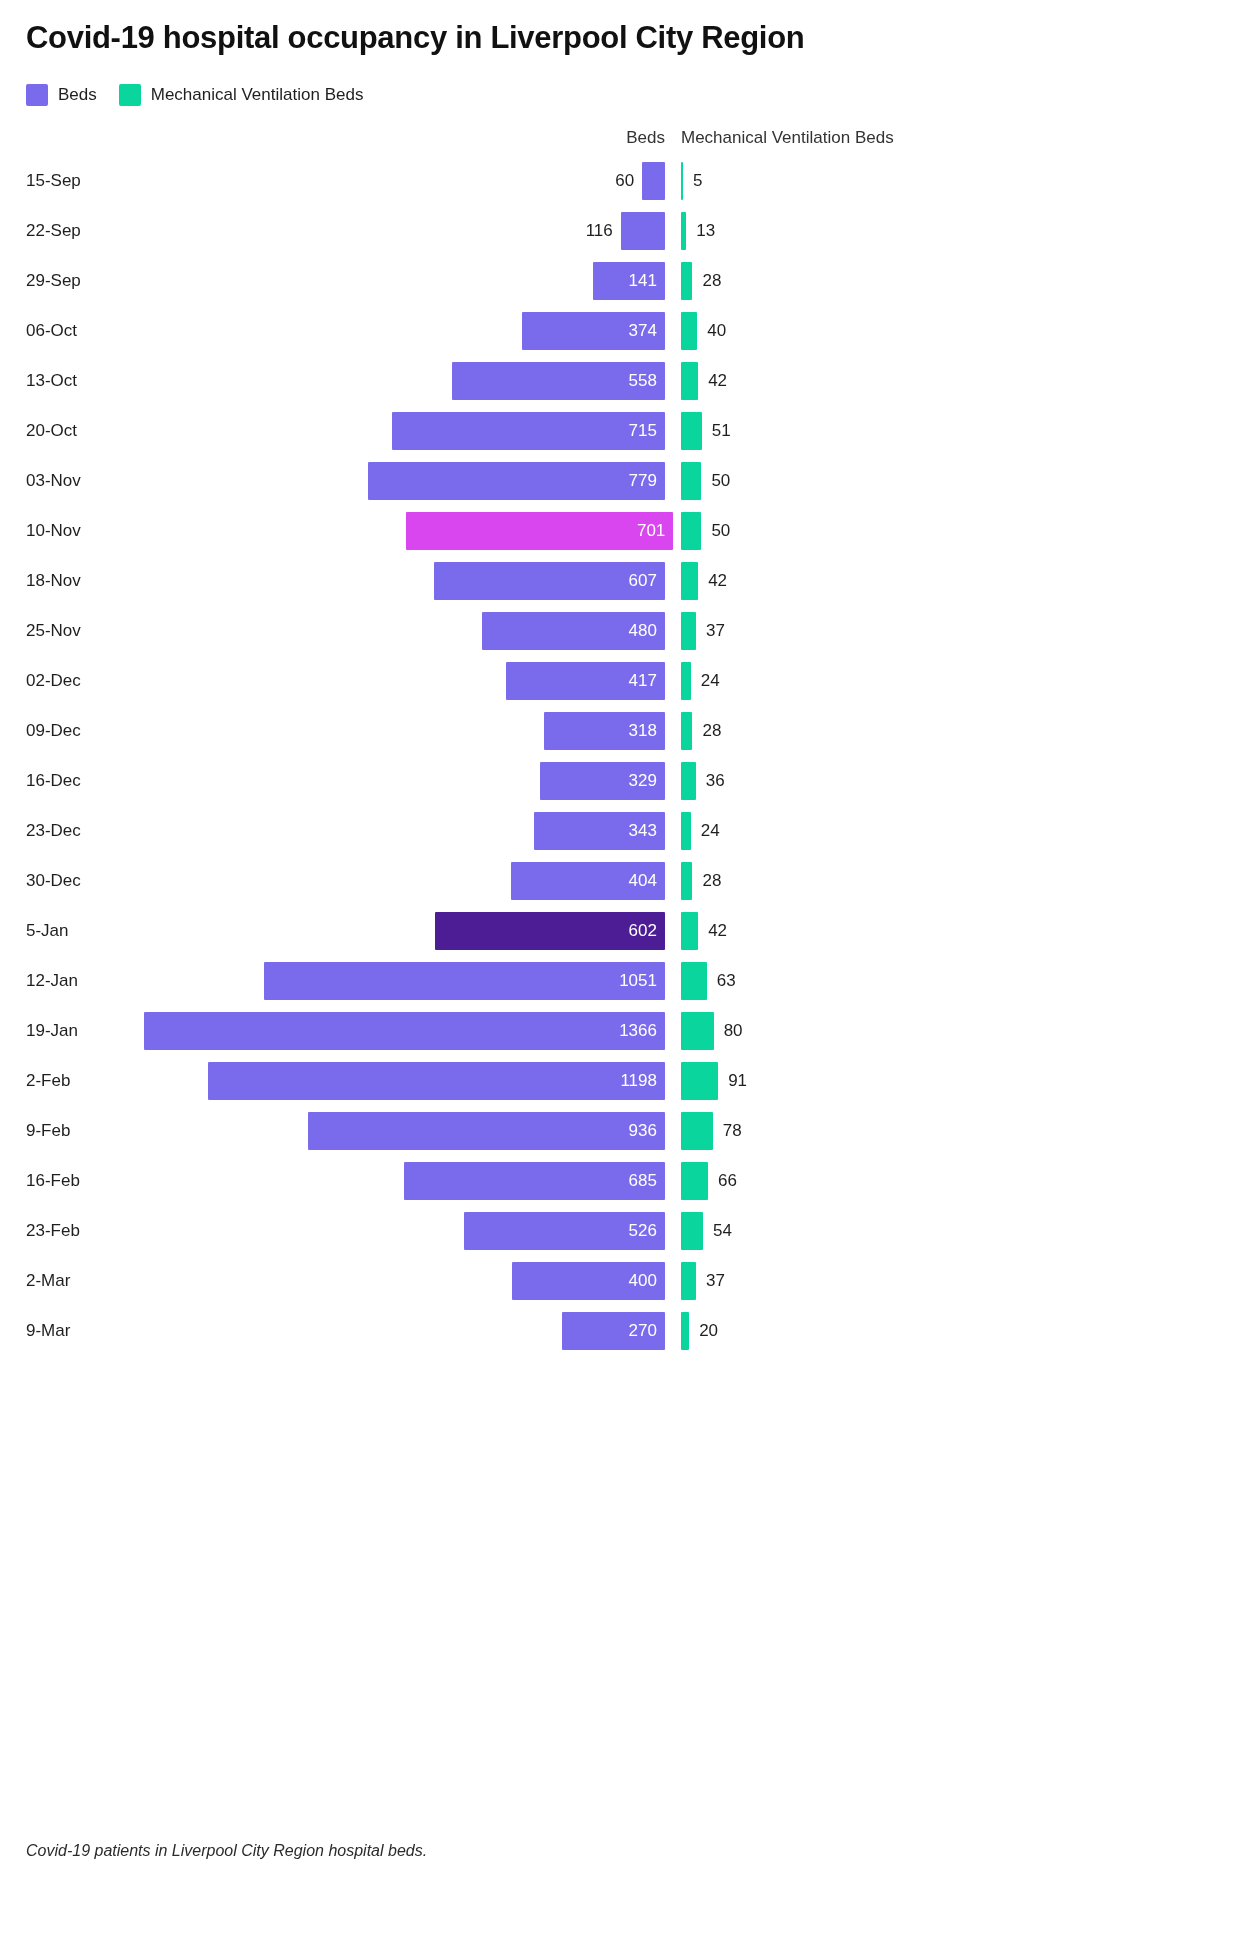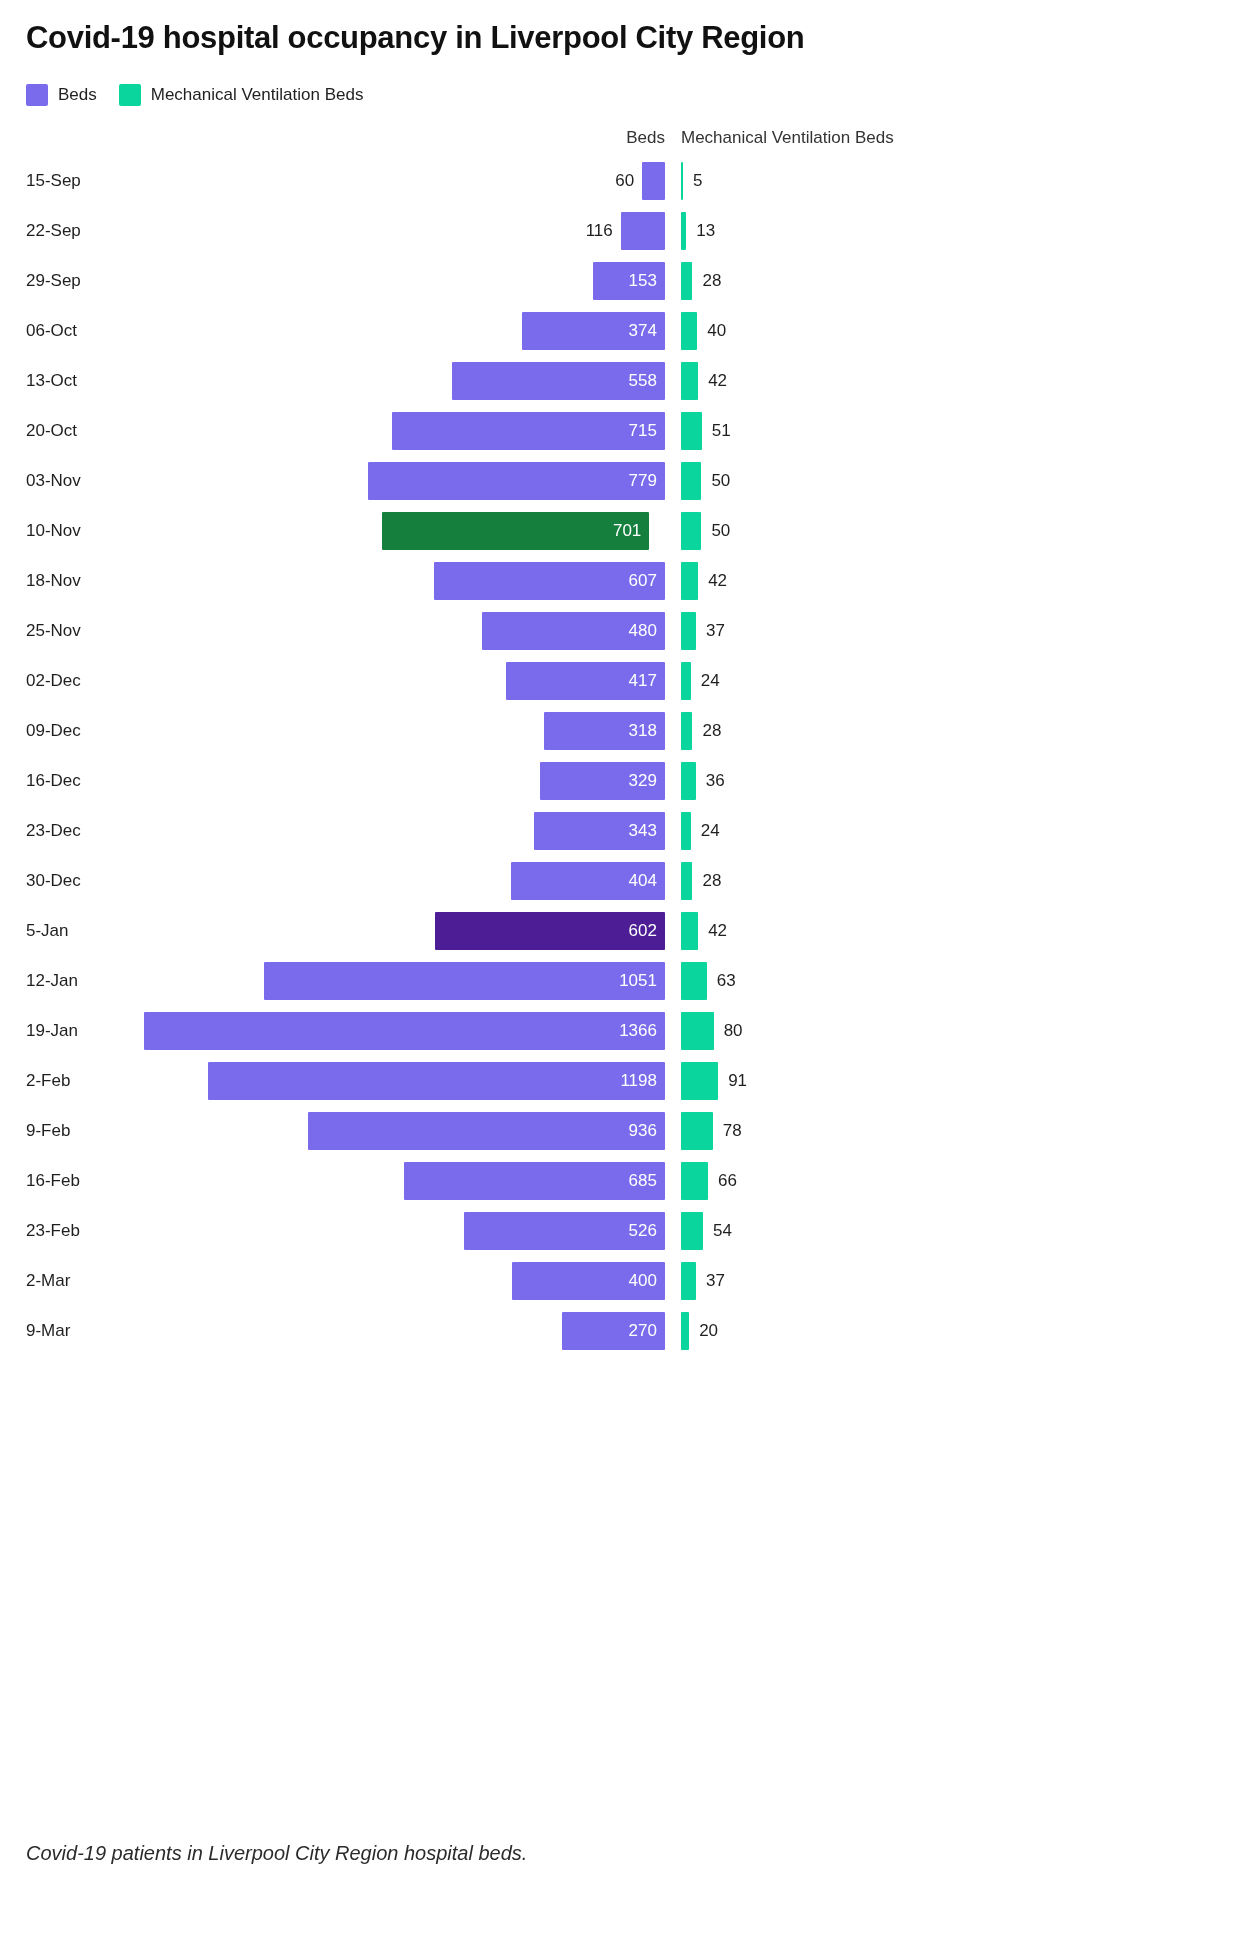--- a/index.html
+++ b/index.html
@@ -62,21 +62,21 @@
     background:#0ad59d;border-radius:1px;
   }
   .mv-val{
     position:absolute;top:0;height:50px;display:flex;align-items:center;
     font-size:17px;color:#1f1f1f;white-space:nowrap;
   }
 
   
   .footer{position:absolute;left:26px;top:1842px;width:980px;}
   .footer-note{
-    font-size:20px;font-style:italic;color:#2b2b2b;margin-bottom:12px;
+    font-size:16px;font-style:italic;color:#2b2b2b;margin-bottom:12px;
   }
   .footer-credit{font-size:15px;color:#3a3a3a;}
 </style>
 </head>
 <body>
 
 <div class="page">
 
   <div class="title">Covid-19 hospital occupancy in Liverpool City Region</div>
 
@@ -105,21 +105,21 @@
       <div class="row">
         <div class="row-label">22-Sep</div>
         <div class="bar-beds" style="left: 620.766px; width: 44.2338px; background: rgb(122, 107, 236);"></div>
         <div class="beds-val-out" style="left: 0px; width: 612.766px; justify-content: flex-end;">116</div>
         <div class="bar-mv" style="width: 5.30612px; background: rgb(10, 213, 157);"></div>
         <div class="mv-val" style="left: 696.306px;">13</div>
       </div>
       <div class="row">
         <div class="row-label">29-Sep</div>
         <div class="bar-beds" style="left: 593.311px; width: 71.6892px; background: rgb(122, 107, 236);">
-          <span class="beds-val-in">153</span>
+          <span class="beds-val-in">141</span>
         </div>
         <div class="bar-mv" style="width: 11.4286px; background: rgb(10, 213, 157);"></div>
         <div class="mv-val" style="left: 702.429px;">28</div>
       </div>
       <div class="row">
         <div class="row-label">06-Oct</div>
         <div class="bar-beds" style="left: 522.384px; width: 142.616px; background: rgb(122, 107, 236);">
           <span class="beds-val-in">374</span>
         </div>
         <div class="bar-mv" style="width: 16.3265px; background: rgb(10, 213, 157);"></div>
@@ -144,21 +144,21 @@
       <div class="row">
         <div class="row-label">03-Nov</div>
         <div class="bar-beds" style="left: 367.947px; width: 297.053px; background: rgb(122, 107, 236);">
           <span class="beds-val-in">779</span>
         </div>
         <div class="bar-mv" style="width: 20.4082px; background: rgb(10, 213, 157);"></div>
         <div class="mv-val" style="left: 711.408px;">50</div>
       </div>
       <div class="row">
         <div class="row-label">10-Nov</div>
-        <div class="bar-beds" style="left: 382px; width: 267.309px; background: #15803d; padding-left: 32px;">
+        <div class="bar-beds" style="left: 406px; width: 267.309px; background: #d946ef; padding-left: 32px;">
           <span class="beds-val-in">701</span>
         </div>
         <div class="bar-mv" style="width: 20.4082px; background: rgb(10, 213, 157);"></div>
         <div class="mv-val" style="left: 711.408px;">50</div>
       </div>
       <div class="row">
         <div class="row-label">18-Nov</div>
         <div class="bar-beds" style="left: 433.535px; width: 231.465px; background: rgb(122, 107, 236);">
           <span class="beds-val-in">607</span>
         </div>

